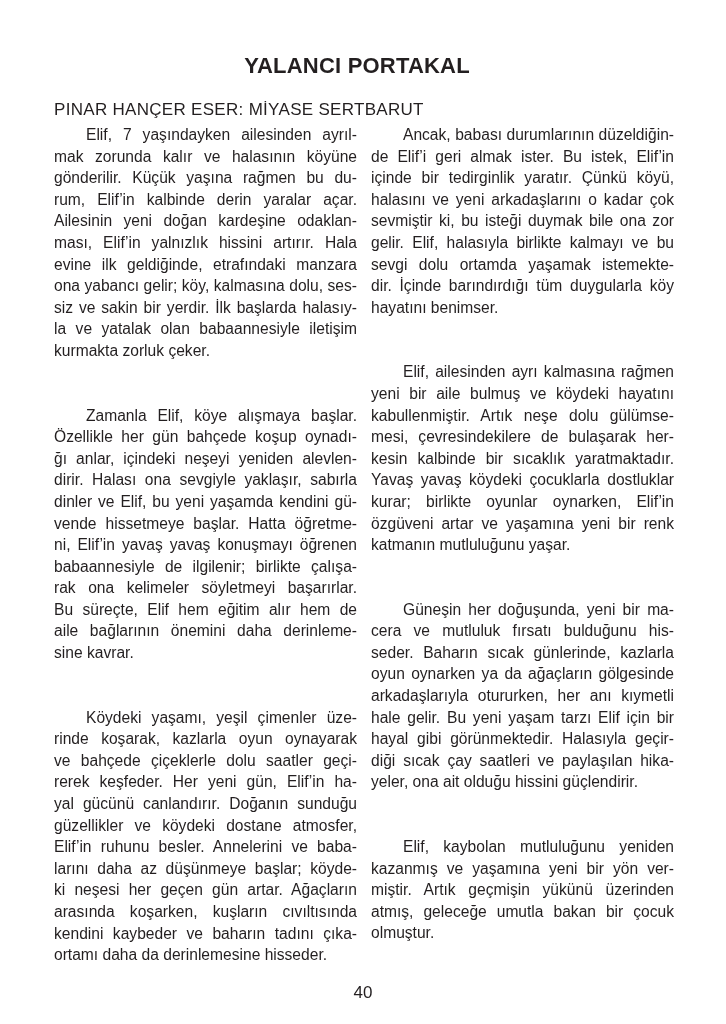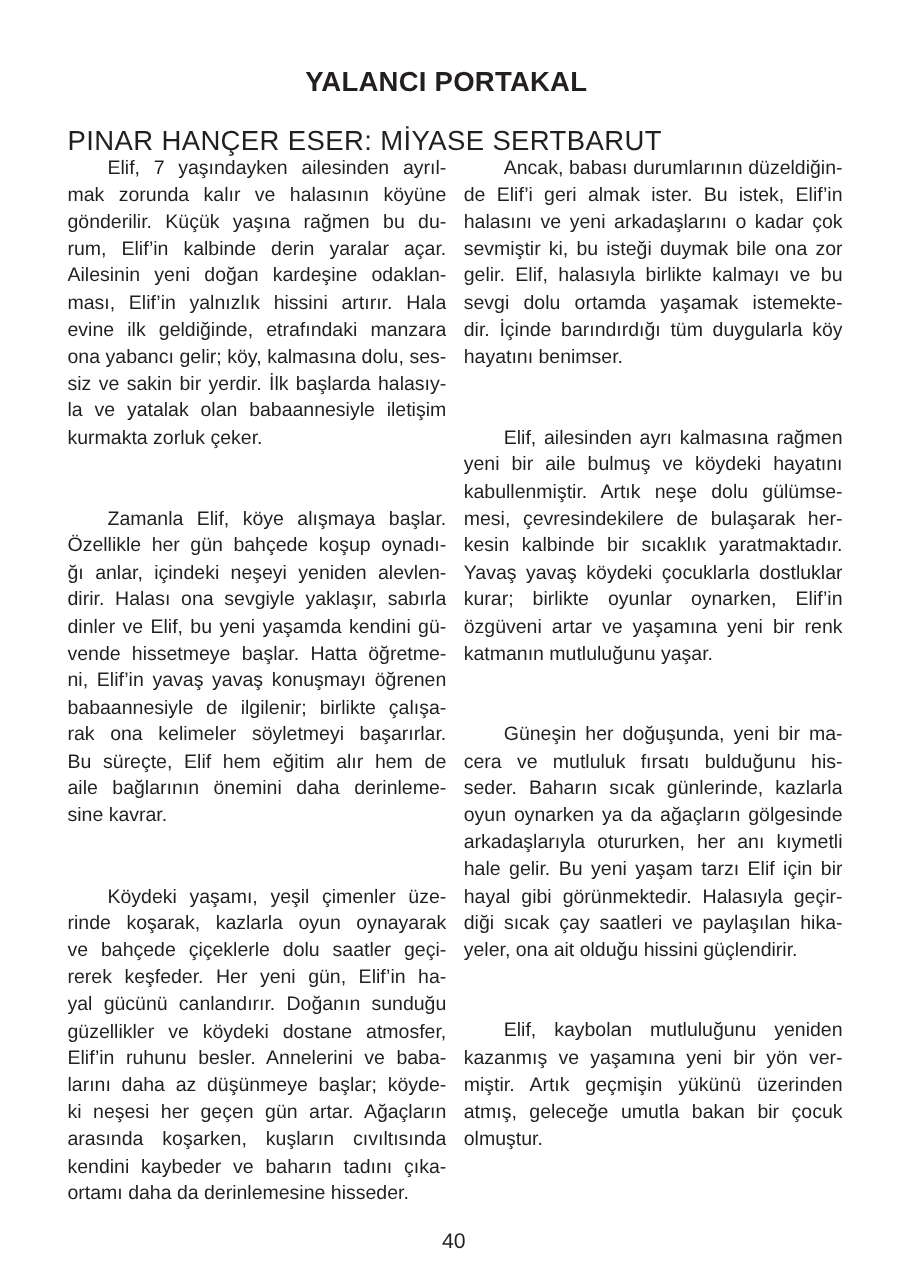--- a/index.html
+++ b/index.html
@@ -1,20 +1,20 @@
 <!DOCTYPE html>
 <html><head>
 <meta charset="utf-8">
 <style>
   html, body { margin: 0; padding: 0; background: #ffffff; }
   body { width: 726px; height: 1024px; position: relative; overflow: hidden;
          font-family: "Liberation Sans", "DejaVu Sans", sans-serif; color: #231f20; }
   .title { position: absolute; top: 53px; left: 0; width: 714px; text-align: center;
            font-size: 22px; font-weight: bold; letter-spacing: 0.2px; }
-  .author { position: absolute; top: 100px; left: 54px; font-size: 22px; letter-spacing: 0.3px; }
+  .author { position: absolute; top: 100px; left: 54px; font-size: 17px; letter-spacing: 0.3px; }
   .col { position: absolute; top: 124px; width: 303px; font-size: 15.6px; }
   .col.left { left: 54px; }
   .col.right { left: 371px; }
   .line { height: 21.6px; line-height: 21.6px; white-space: nowrap;
           text-align: justify; text-align-last: justify; overflow: hidden; }
   .line.last { text-align-last: left; }
   .line.indent { padding-left: 32px; }
   .gap { height: 43px; }
   .pnum { position: absolute; top: 983px; left: 0; width: 726px; text-align: center; font-size: 17px; }
 </style>
@@ -66,20 +66,21 @@
       <div class="line">ki neşesi her geçen gün artar. Ağaçların</div>
       <div class="line">arasında koşarken, kuşların cıvıltısında</div>
       <div class="line">kendini kaybeder ve baharın tadını çıka-</div>
       <div class="line last">ortamı daha da derinlemesine hisseder.</div>
     </div>
   </div>
 <div class="col right">
     <div>
       <div class="line indent">Ancak, babası durumlarının düzeldiğin-</div>
       <div class="line">de Elif’i geri almak ister. Bu istek, Elif’in</div>
+      <div class="line">içinde bir tedirginlik yaratır. Çünkü köyü,</div>
       <div class="line">halasını ve yeni arkadaşlarını o kadar çok</div>
       <div class="line">sevmiştir ki, bu isteği duymak bile ona zor</div>
       <div class="line">gelir. Elif, halasıyla birlikte kalmayı ve bu</div>
       <div class="line">sevgi dolu ortamda yaşamak istemekte-</div>
       <div class="line">dir. İçinde barındırdığı tüm duygularla köy</div>
       <div class="line last">hayatını benimser.</div>
     </div>
     <div class="gap"></div>
     <div>
       <div class="line indent">Elif, ailesinden ayrı kalmasına rağmen</div>

